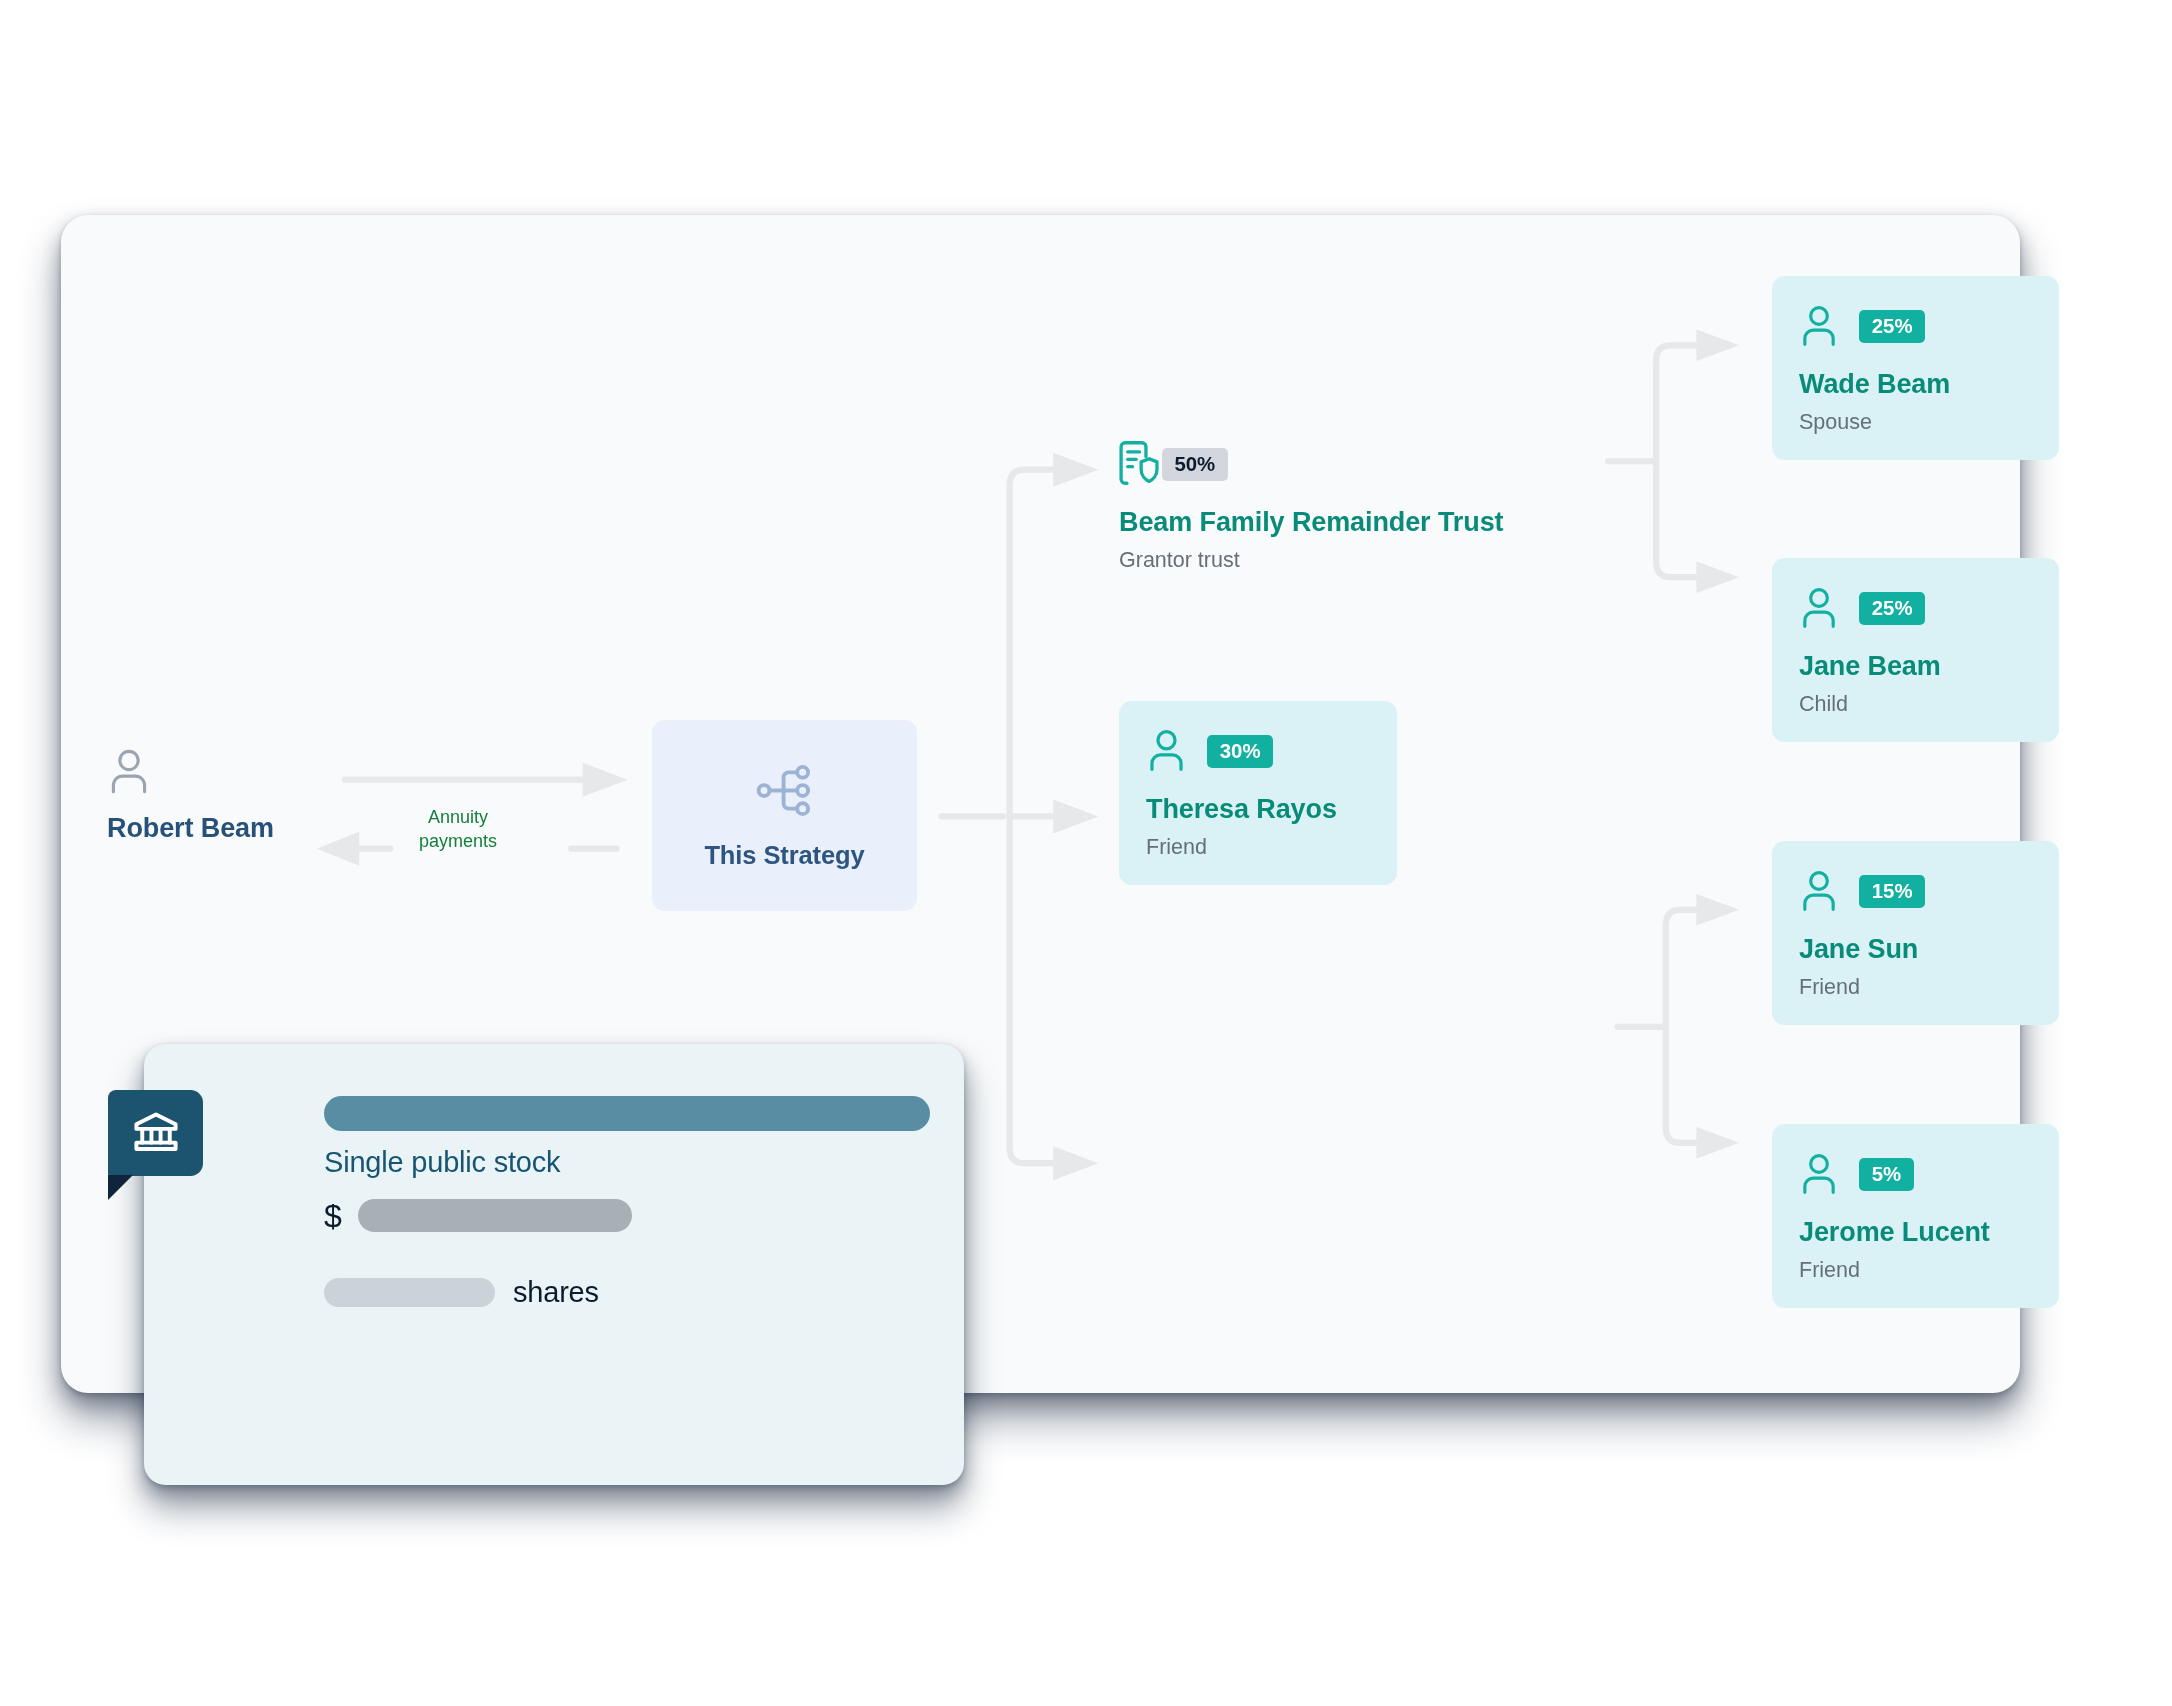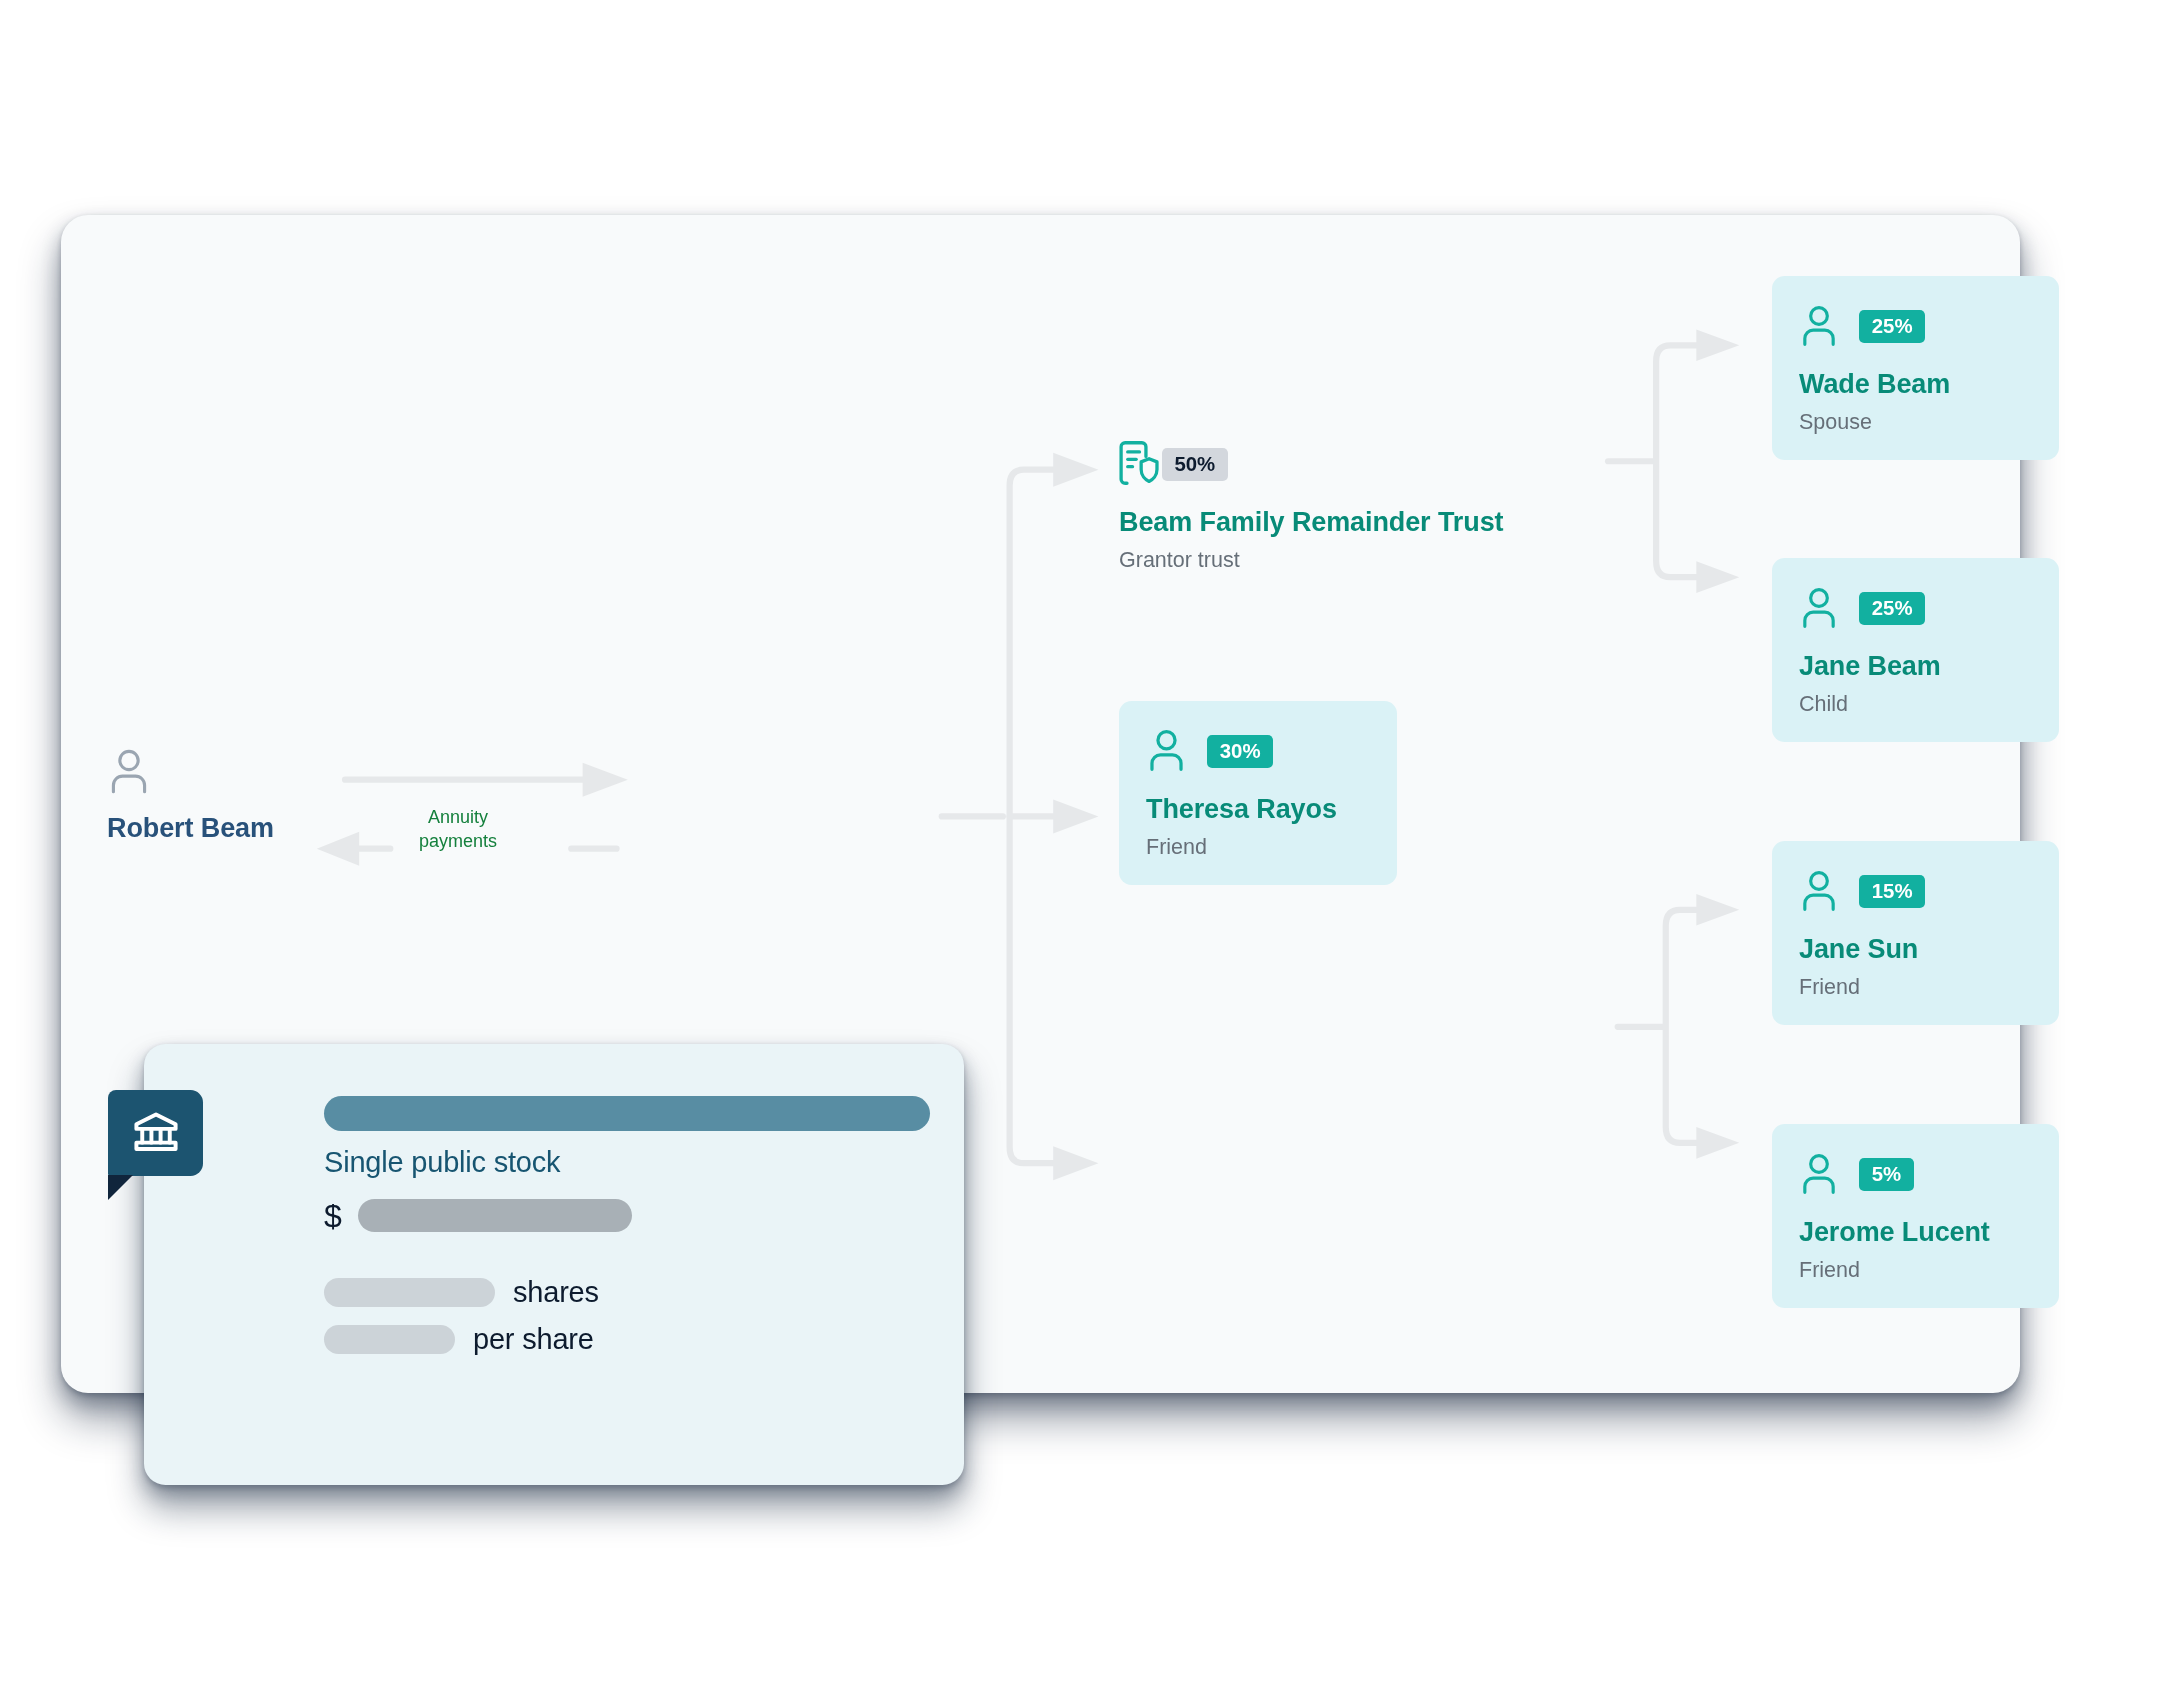--- a/index.html
+++ b/index.html
@@ -187,20 +187,35 @@
   <div class="node root-person">
     <span>
       <svg width="44" height="49" viewBox="0 0 24 26" fill="none" xmlns="http://www.w3.org/2000/svg">
         <circle cx="12" cy="7" r="5" stroke="#9aa5b1" stroke-width="1.7"></circle>
         <path d="M3.5 24v-3.5a5 5 0 0 1 5-5h7a5 5 0 0 1 5 5V24" stroke="#9aa5b1" stroke-width="1.7" stroke-linecap="round"></path>
       </svg>
     </span>
     <div class="node-title">Robert Beam</div>
   </div>
 
+  <div class="node strategy">
+    <span>
+      <svg width="59" height="59" viewBox="0 0 26 26" fill="none" xmlns="http://www.w3.org/2000/svg">
+        <circle cx="4" cy="13" r="2.4" stroke="#9db3d4" stroke-width="1.7"></circle>
+        <circle cx="21" cy="5" r="2.4" stroke="#9db3d4" stroke-width="1.7"></circle>
+        <circle cx="21" cy="13" r="2.4" stroke="#9db3d4" stroke-width="1.7"></circle>
+        <circle cx="21" cy="21" r="2.4" stroke="#9db3d4" stroke-width="1.7"></circle>
+        <path d="M6.4 13h6.2" stroke="#9db3d4" stroke-width="1.7" stroke-linecap="round"></path>
+        <path d="M12.6 13h6" stroke="#9db3d4" stroke-width="1.7" stroke-linecap="round"></path>
+        <path d="M12.6 13V7.2A2.2 2.2 0 0 1 14.8 5h3.8" stroke="#9db3d4" stroke-width="1.7" stroke-linecap="round"></path>
+        <path d="M12.6 13v5.8A2.2 2.2 0 0 0 14.8 21h3.8" stroke="#9db3d4" stroke-width="1.7" stroke-linecap="round"></path>
+      </svg>
+    </span>
+    <div class="node-title">This Strategy</div>
+  </div>
 
   <div class="node trust" style="left:1119px; top:438px;">
     <div class="trust-head">
       <span>
         <svg width="41" height="46" viewBox="0 0 22 25" fill="none" xmlns="http://www.w3.org/2000/svg">
           <path d="M4.2 23.5H3.2A2.2 2.2 0 0 1 1 21.3V3.7A2.2 2.2 0 0 1 3.2 1.5h9.1a2.2 2.2 0 0 1 2.2 2.2v5.2" stroke="#12b0a0" stroke-width="1.8" stroke-linecap="round"></path>
           <path d="M4.6 6.5h6.4" stroke="#12b0a0" stroke-width="1.8" stroke-linecap="round"></path>
           <path d="M4.6 10.5h4.6" stroke="#12b0a0" stroke-width="1.8" stroke-linecap="round"></path>
           <path d="M4.6 14.5h2.6" stroke="#12b0a0" stroke-width="1.8" stroke-linecap="round"></path>
           <path d="M16.2 10.2l4.3 1.7v4.2c0 3.2-2.2 5.5-4.3 6.4-2.1-.9-4.3-3.2-4.3-6.4v-4.2l4.3-1.7z" stroke="#12b0a0" stroke-width="1.8" stroke-linejoin="round"></path>
@@ -303,22 +318,18 @@
       <div class="dollar-row">
         <span class="dollar-sign">$</span>
         <span class="sk sk-md" style="width:274px;"></span>
       </div>
 
       <div class="shares-block">
         <div class="share-row">
           <span class="sk sk-sm" style="width:171px;"></span>
           <span class="share-text">shares</span>
         </div>
-        <div class="share-row">
-          <span class="sk sk-sm" style="width:131px;"></span>
-          <span class="share-text">per share</span>
-        </div>
       </div>
     </div>
   </div>
 
 </div>
 
 
 </body></html>

